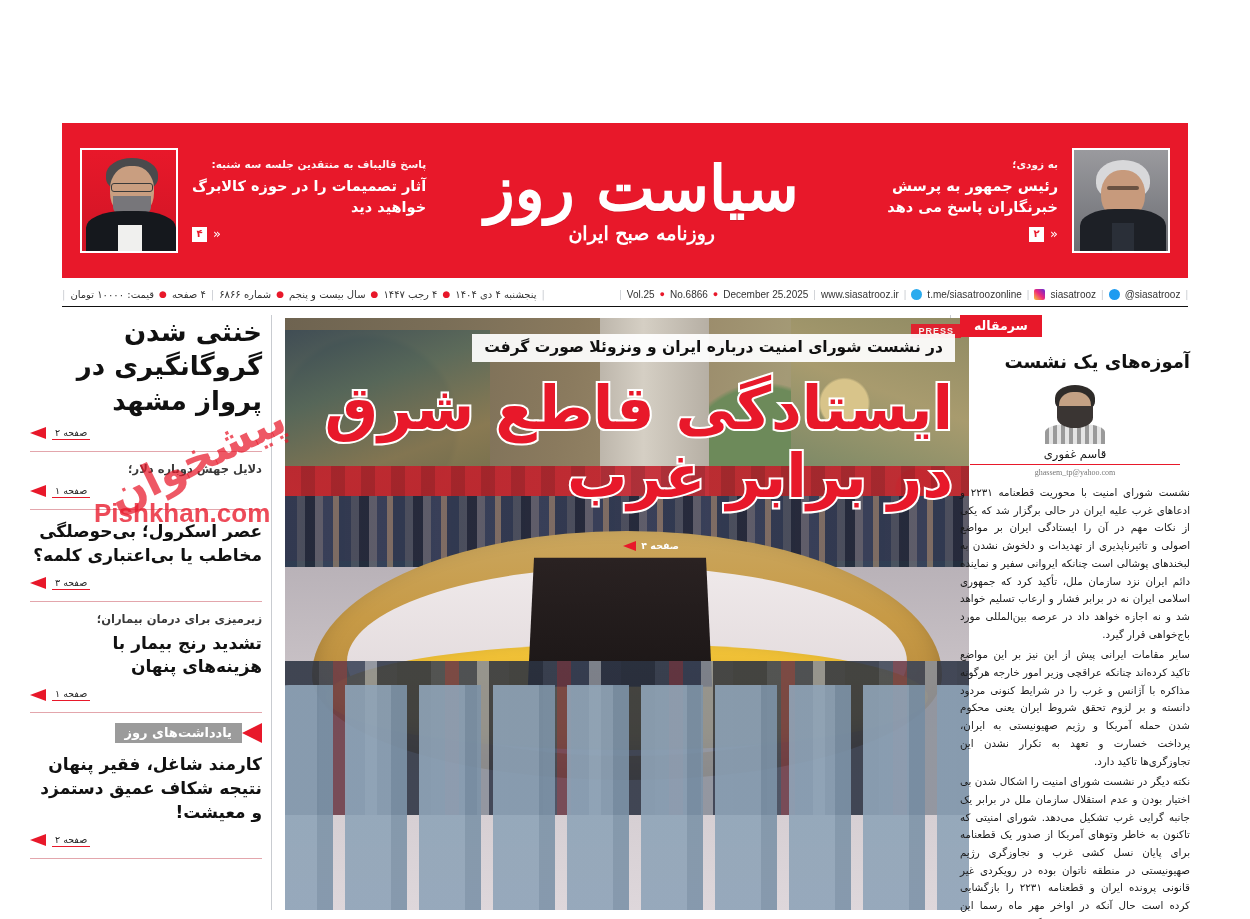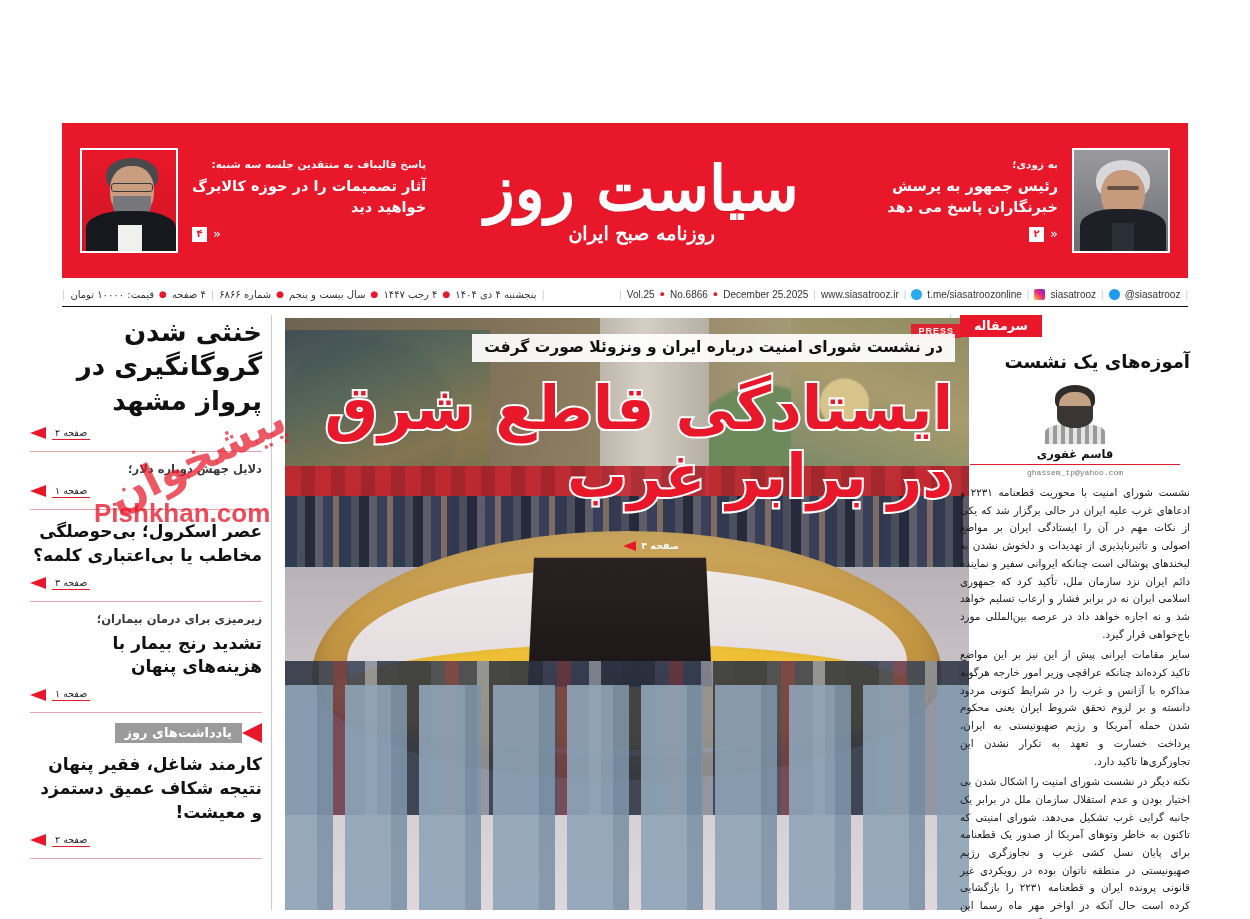--- a/index.html
+++ b/index.html
@@ -265,26 +265,26 @@
   .ed-photo{
     width:72px; height:62px; margin:0 auto; position:relative; overflow:hidden;
   }
   .ed-photo .bg{ position:absolute; inset:0; background:#fff; }
   .ed-photo .hair{ position:absolute; left:16px; top:3px; width:40px; height:26px; background:#2e2b29; border-radius:50% 50% 36% 36%; }
   .ed-photo .face{ position:absolute; left:20px; top:10px; width:32px; height:30px; background:#c3a184; border-radius:44%; }
   .ed-photo .beard{ position:absolute; left:18px; top:24px; width:36px; height:22px; background:#3a3533; border-radius:0 0 48% 48%; }
   .ed-photo .shirt{ position:absolute; left:6px; bottom:0; width:60px; height:20px;
     background:repeating-linear-gradient(90deg,#9a9a9a 0 4px,#e4e4e4 4px 8px); border-radius:40% 40% 0 0; }
   .ed-name{
-    font-size:11.5px; font-weight:700; text-align:center; color:#111;
+    font-size:11.5px; font-weight:400; text-align:center; color:#111;
     border-bottom:1px solid #e8182a; padding-bottom:3px; margin:3px 10px 3px;
   }
   .ed-mail{
     font-size:8px; color:#777; text-align:center; direction:ltr;
-    font-family:Liberation Mono, monospace; margin-bottom:7px;
+    font-family:Liberation Serif, serif; margin-bottom:7px;
   }
   .ed-body{
     font-size:10.3px; line-height:1.72; text-align:justify; color:#1a1a1a;
     text-align-last:right; direction:rtl;
   }
   .ed-body p{ margin-bottom:3px; }
 </style>
 </head>
 <body>
 

